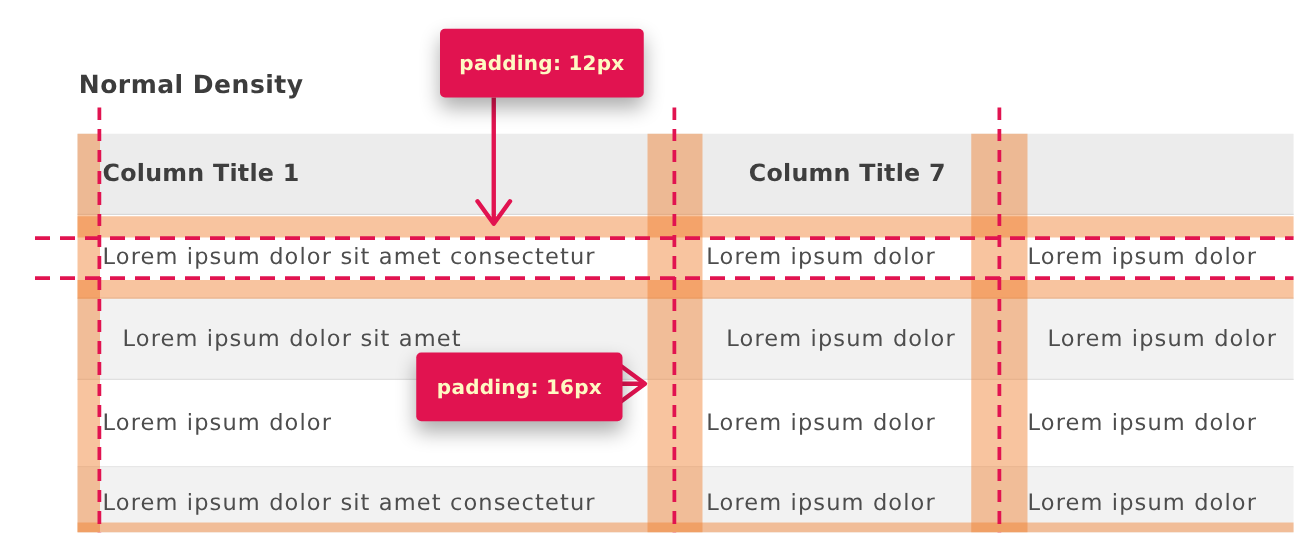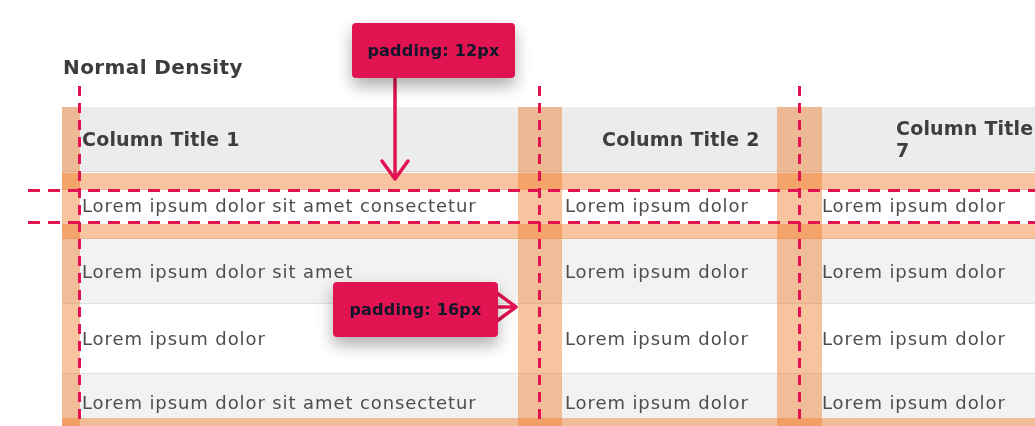--- a/index.html
+++ b/index.html
@@ -46,21 +46,21 @@
   .td{
     font-size:18px;color:var(--text);
     letter-spacing:.9px;line-height:29px;
     white-space:nowrap;overflow:hidden;
   }
   .c1{padding-left:20px;}
   .c2{padding-left:25px;}
   .c3{padding-left:22px;}
   .row-1{height:67px;background:var(--row-bg);border-bottom:1px solid var(--divider);}
   .row-1 .td{padding-top:19px;}
-  .row-2{height:65px;background:var(--row-alt-bg);border-bottom:1px solid var(--divider);align-items:center;}
+  .row-2{height:65px;background:var(--row-alt-bg);border-bottom:1px solid var(--divider);align-items:center;padding-left:16px;}
   .row-3{height:70px;background:var(--row-bg);border-bottom:1px solid var(--divider);align-items:center;}
   .row-2 .td,.row-3 .td{display:flex;align-items:center;}
   .row-4{height:64px;background:var(--row-alt-bg);}
   .row-4 .td{padding-top:14px;}
 
   
   .strip{background:var(--padding-highlight);z-index:2;}
   .strip-v{top:107px;height:319px;}
   .strip-v-left{left:62px;width:18px;}
   .strip-v-mid1{left:518px;width:44px;}
@@ -85,37 +85,36 @@
   .dash-h-1{top:189px;}
   .dash-h-2{top:221px;}
 
   
   .callout{
     z-index:5;
     background:var(--accent-pink);
     border-radius:4px;
     box-shadow:0 8px 16px rgba(0,0,0,.32);
     display:flex;align-items:center;justify-content:center;
-    color:#0f172a;font-weight:bold;font-size:16px;letter-spacing:.2px;
+    color:#fef9c3;font-weight:bold;font-size:16px;letter-spacing:.2px;
     white-space:nowrap;
   }
   .callout-1{left:352px;top:23px;width:163px;height:55px;}
   .callout-2{left:297px;top:282px;width:165px;height:55px;margin-left:36px;}
   .arrow{z-index:4;}
   .arrow svg{display:block;}
 </style>
 </head>
 <body>
 
 <div class="abs page-title">Normal Density</div>
 
 <div class="abs table">
   <div class="tr thead">
     <div class="th c1">Column Title 1</div>
-    <div class="th c2">Column Title 2</div>
     <div class="th c3">Column Title 7</div>
   </div>
   <div class="tr row-1">
     <div class="td c1">Lorem ipsum dolor sit amet consectetur</div>
     <div class="td c2">Lorem ipsum dolor</div>
     <div class="td c3">Lorem ipsum dolor</div>
   </div>
   <div class="tr row-2">
     <div class="td c1">Lorem ipsum dolor sit amet</div>
     <div class="td c2">Lorem ipsum dolor</div>

